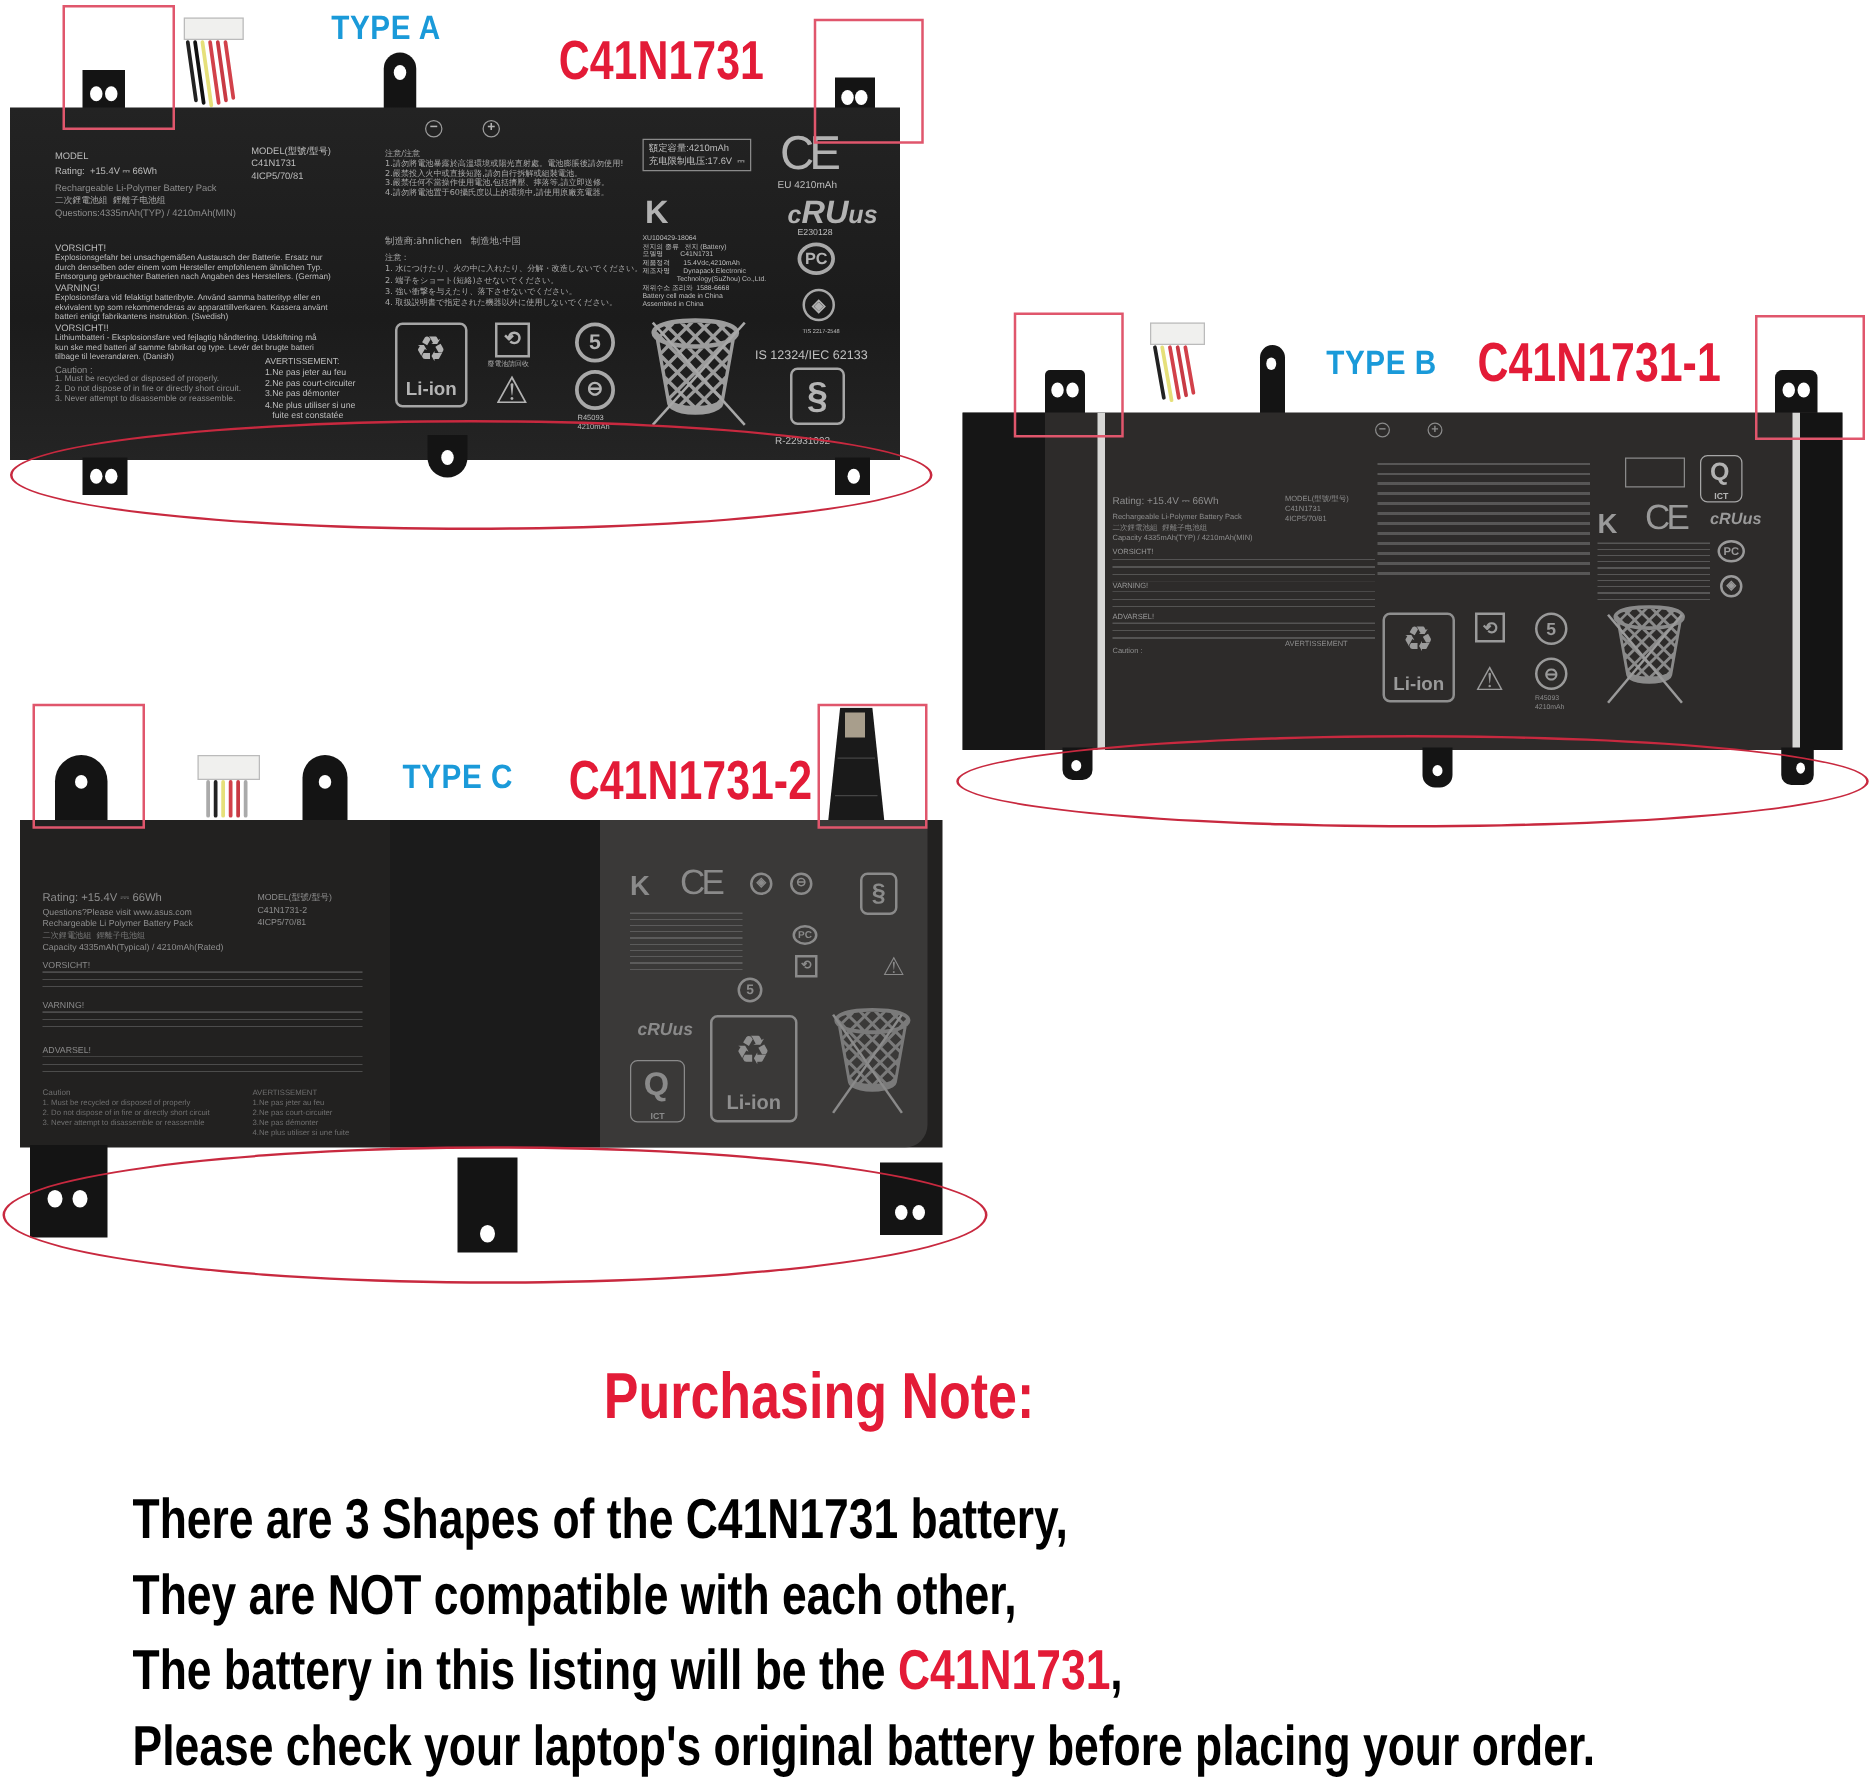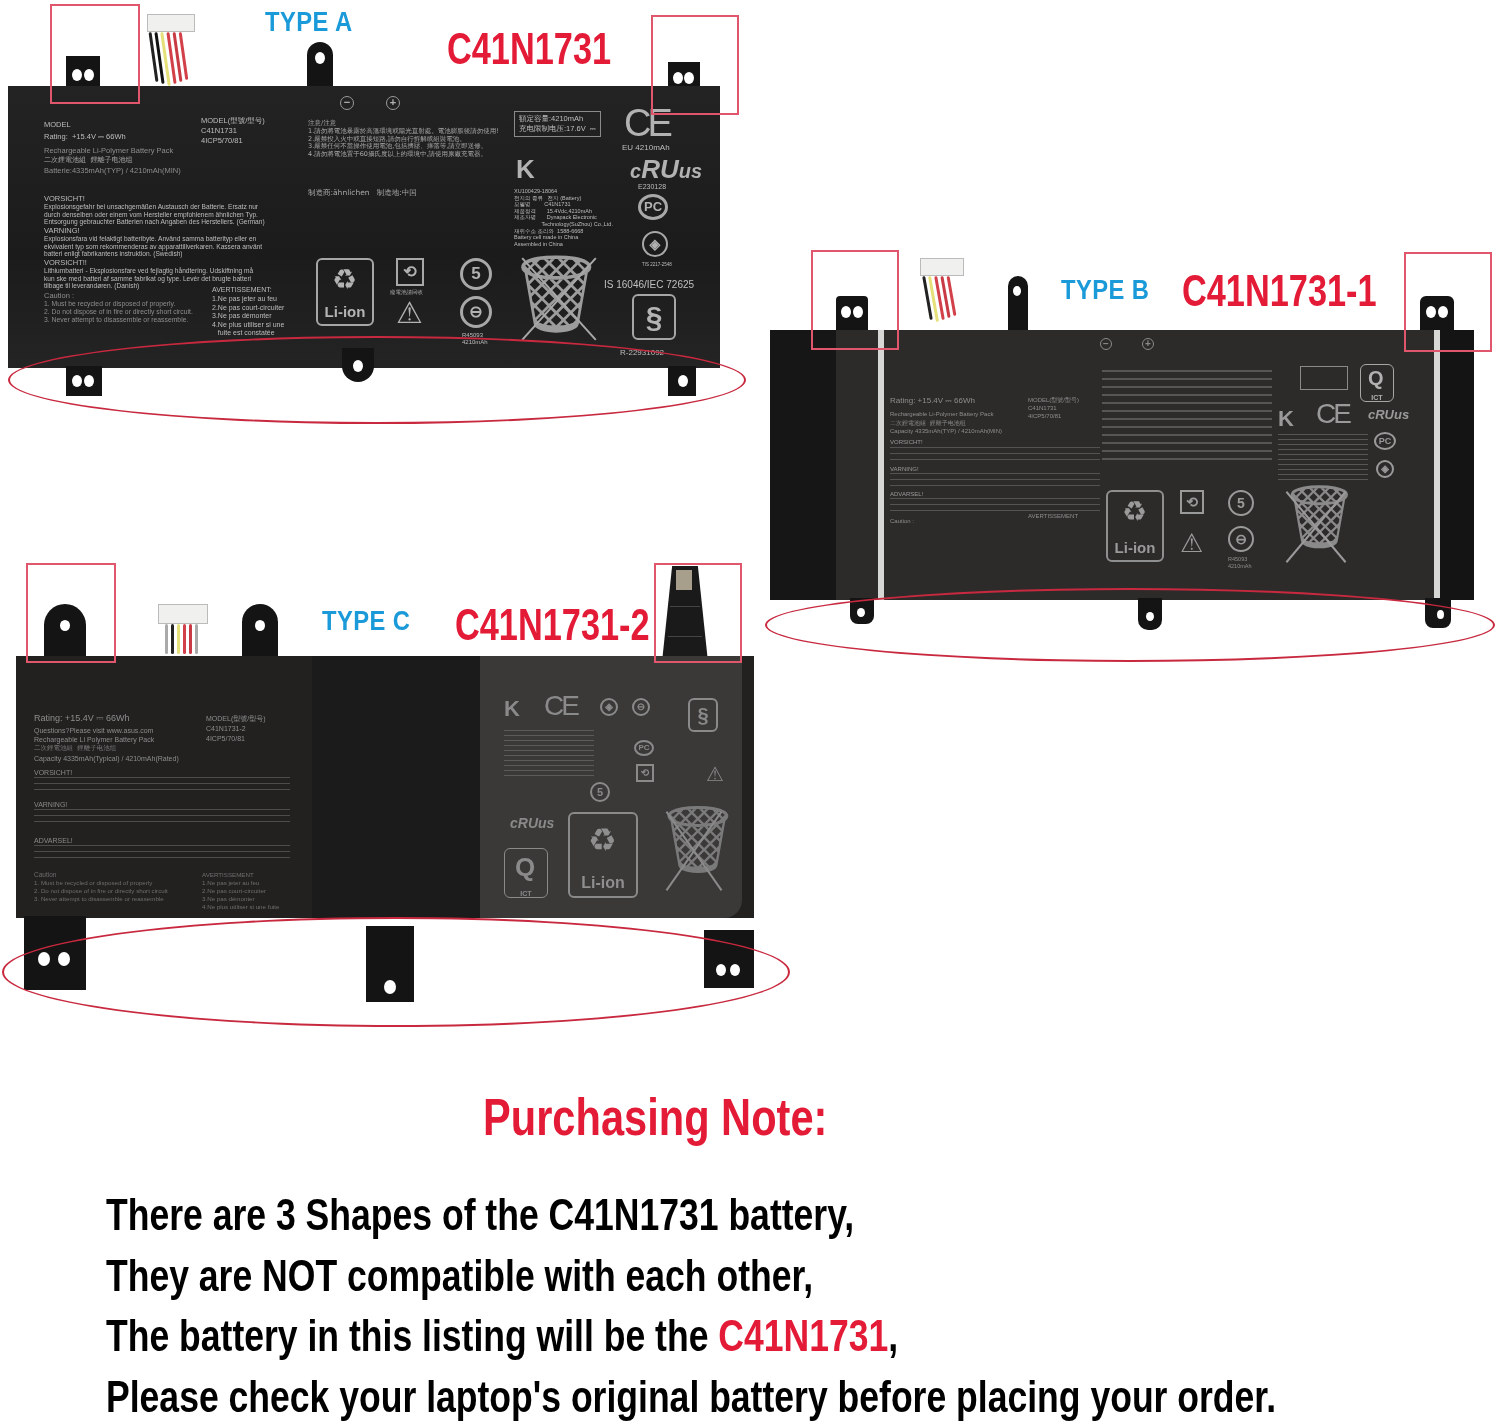--- a/index.html
+++ b/index.html
@@ -63,21 +63,21 @@
   <div class="tab" style="left:668px;top:62px;width:32px;height:30px;">
     <div class="hole" style="left:5px;top:10px;"></div>
       <div class="hole" style="left:16px;top:10px;"></div>
   </div>
 
   <div class="battery a" style="left:8px;top:86px;width:712px;height:282px;">
     <div class="label-text" style="left:36px;top:34px;">MODEL</div>
     <div class="label-text" style="left:36px;top:46px;">Rating:  +15.4V ⎓ 66Wh</div>
     <div class="label-text dim" style="left:36px;top:60px;">Rechargeable Li-Polymer Battery Pack</div>
     <div class="cjk" style="left:36px;top:70px;">二次鋰電池組  鋰離子电池组</div>
-    <div class="label-text dim" style="left:36px;top:80px;">Batterie:4335mAh(TYP) / 4210mAh(MIN)</div>
+    <div class="label-text dim" style="left:36px;top:80px;">Questions:4335mAh(TYP) / 4210mAh(MIN)</div>
     <div class="label-text" style="left:193px;top:30px;">MODEL(型號/型号)</div>
     <div class="label-text" style="left:193px;top:40px;">C41N1731</div>
     <div class="label-text" style="left:193px;top:50px;">4ICP5/70/81</div>
 
     <div class="label-text h" style="left:36px;top:108px;">VORSICHT!</div>
     <div class="label-text" style="left:36px;top:117px;font-size:6.6px;line-height:7.5px;">Explosionsgefahr bei unsachgemäßen Austausch der Batterie. Ersatz nur
 durch denselben oder einem vom Hersteller empfohlenem ähnlichen Typ.
 Entsorgung gebrauchter Batterien nach Angaben des Herstellers. (German)</div>
     <div class="label-text h" style="left:36px;top:140px;">VARNING!</div>
     <div class="label-text" style="left:36px;top:149px;font-size:6.6px;line-height:7.5px;">Explosionsfara vid felaktigt batteribyte. Använd samma batterityp eller en
@@ -100,20 +100,25 @@
 
     <div class="sym" style="left:332px;top:10px;width:14px;height:14px;border:1.5px solid #9a9a9a;border-radius:50%;font-size:11px;text-align:center;line-height:11px;">−</div>
     <div class="sym" style="left:378px;top:10px;width:14px;height:14px;border:1.5px solid #9a9a9a;border-radius:50%;font-size:11px;text-align:center;line-height:11px;">+</div>
 
     <div class="cjk" style="left:300px;top:34px;font-size:6.5px;line-height:7.8px;">注意/注意
 1.請勿將電池暴露於高溫環境或陽光直射處。電池膨脹後請勿使用!
 2.嚴禁投入火中或直接短路,請勿自行拆解或組裝電池。
 3.嚴禁任何不當操作使用電池,包括擠壓、摔落等,請立即送修。
 4.請勿將電池置于60攝氏度以上的環境中,請使用原廠充電器。</div>
     <div class="cjk" style="left:300px;top:102px;font-size:7.5px;">制造商:ähnlichen   制造地:中国</div>
+    <div class="cjk" style="left:300px;top:116px;font-size:6.5px;line-height:9px;">注意 :
+1. 水につけたり、火の中に入れたり、分解・改造しないでください。
+2. 端子をショート(短絡)させないでください。
+3. 強い衝撃を与えたり、落下させないでください。
+4. 取扱説明書で指定された機器以外に使用しないでください。</div>
 
     <div class="label-text" style="left:506px;top:25px;border:1px solid #8a8a8a;padding:2px 4px;font-size:7.5px;line-height:10px;">額定容量:4210mAh
 充电限制电压:17.6V  ⎓</div>
     <div class="sym" style="left:508px;top:70px;font-size:26px;">K</div>
     <div class="label-text" style="left:506px;top:102px;font-size:5.5px;line-height:6.6px;">XU100429-18064
 전지의 종류   전지 (Battery)
 모델명         C41N1731
 제품정격       15.4Vdc,4210mAh
 제조자명       Dynapack Electronic
                   Technology(SuZhou) Co.,Ltd.
@@ -121,21 +126,21 @@
 Battery cell made in China
 Assembled in China</div>
 
     <div class="sym" style="left:616px;top:18px;font-size:38px;font-weight:normal;letter-spacing:-4px;">CE</div>
     <div class="label-text" style="left:614px;top:57px;font-size:8px;">EU 4210mAh</div>
     <div class="sym" style="left:622px;top:70px;font-size:20px;font-style:italic;">c<span style="font-size:26px;">RU</span>us</div>
     <div class="label-text" style="left:630px;top:96px;font-size:7px;">E230128</div>
     <div class="sym" style="left:630px;top:108px;width:30px;height:26px;border:3px solid #a8a8a8;border-radius:50%;font-size:13px;text-align:center;line-height:20px;">PC</div>
     <div class="sym" style="left:634px;top:145px;width:26px;height:26px;border:2px solid #a8a8a8;border-radius:50%;font-size:14px;text-align:center;line-height:22px;">◈</div>
     <div class="label-text" style="left:634px;top:174px;font-size:4.5px;">TIS 2217-2548</div>
-    <div class="label-text" style="left:596px;top:194px;font-size:10px;color:#c0c0c0;">IS 16046/IEC 72625</div>
+    <div class="label-text" style="left:596px;top:194px;font-size:10px;color:#c0c0c0;">IS 12324/IEC 62133</div>
     <div class="icon-box" style="left:624px;top:208px;width:44px;height:46px;font-size:30px;align-items:center;">§</div>
     <div class="label-text" style="left:612px;top:262px;font-size:8px;">R-22931092</div>
 
     <div class="icon-box" style="left:308px;top:172px;width:58px;height:68px;font-size:15px;padding-bottom:4px;">
       <span class="sym" style="position:absolute;top:6px;left:14px;font-size:28px;font-weight:normal;">♻</span>
       <span>Li-ion</span>
     </div>
     <div class="sym" style="left:388px;top:172px;width:28px;height:28px;border:2px solid #a8a8a8;font-size:16px;text-align:center;line-height:24px;">⟲</div>
     <div class="cjk" style="left:382px;top:202px;font-size:5.5px;">廢電池請回收</div>
     <div class="sym" style="left:388px;top:212px;font-size:30px;font-weight:normal;">⚠</div>

